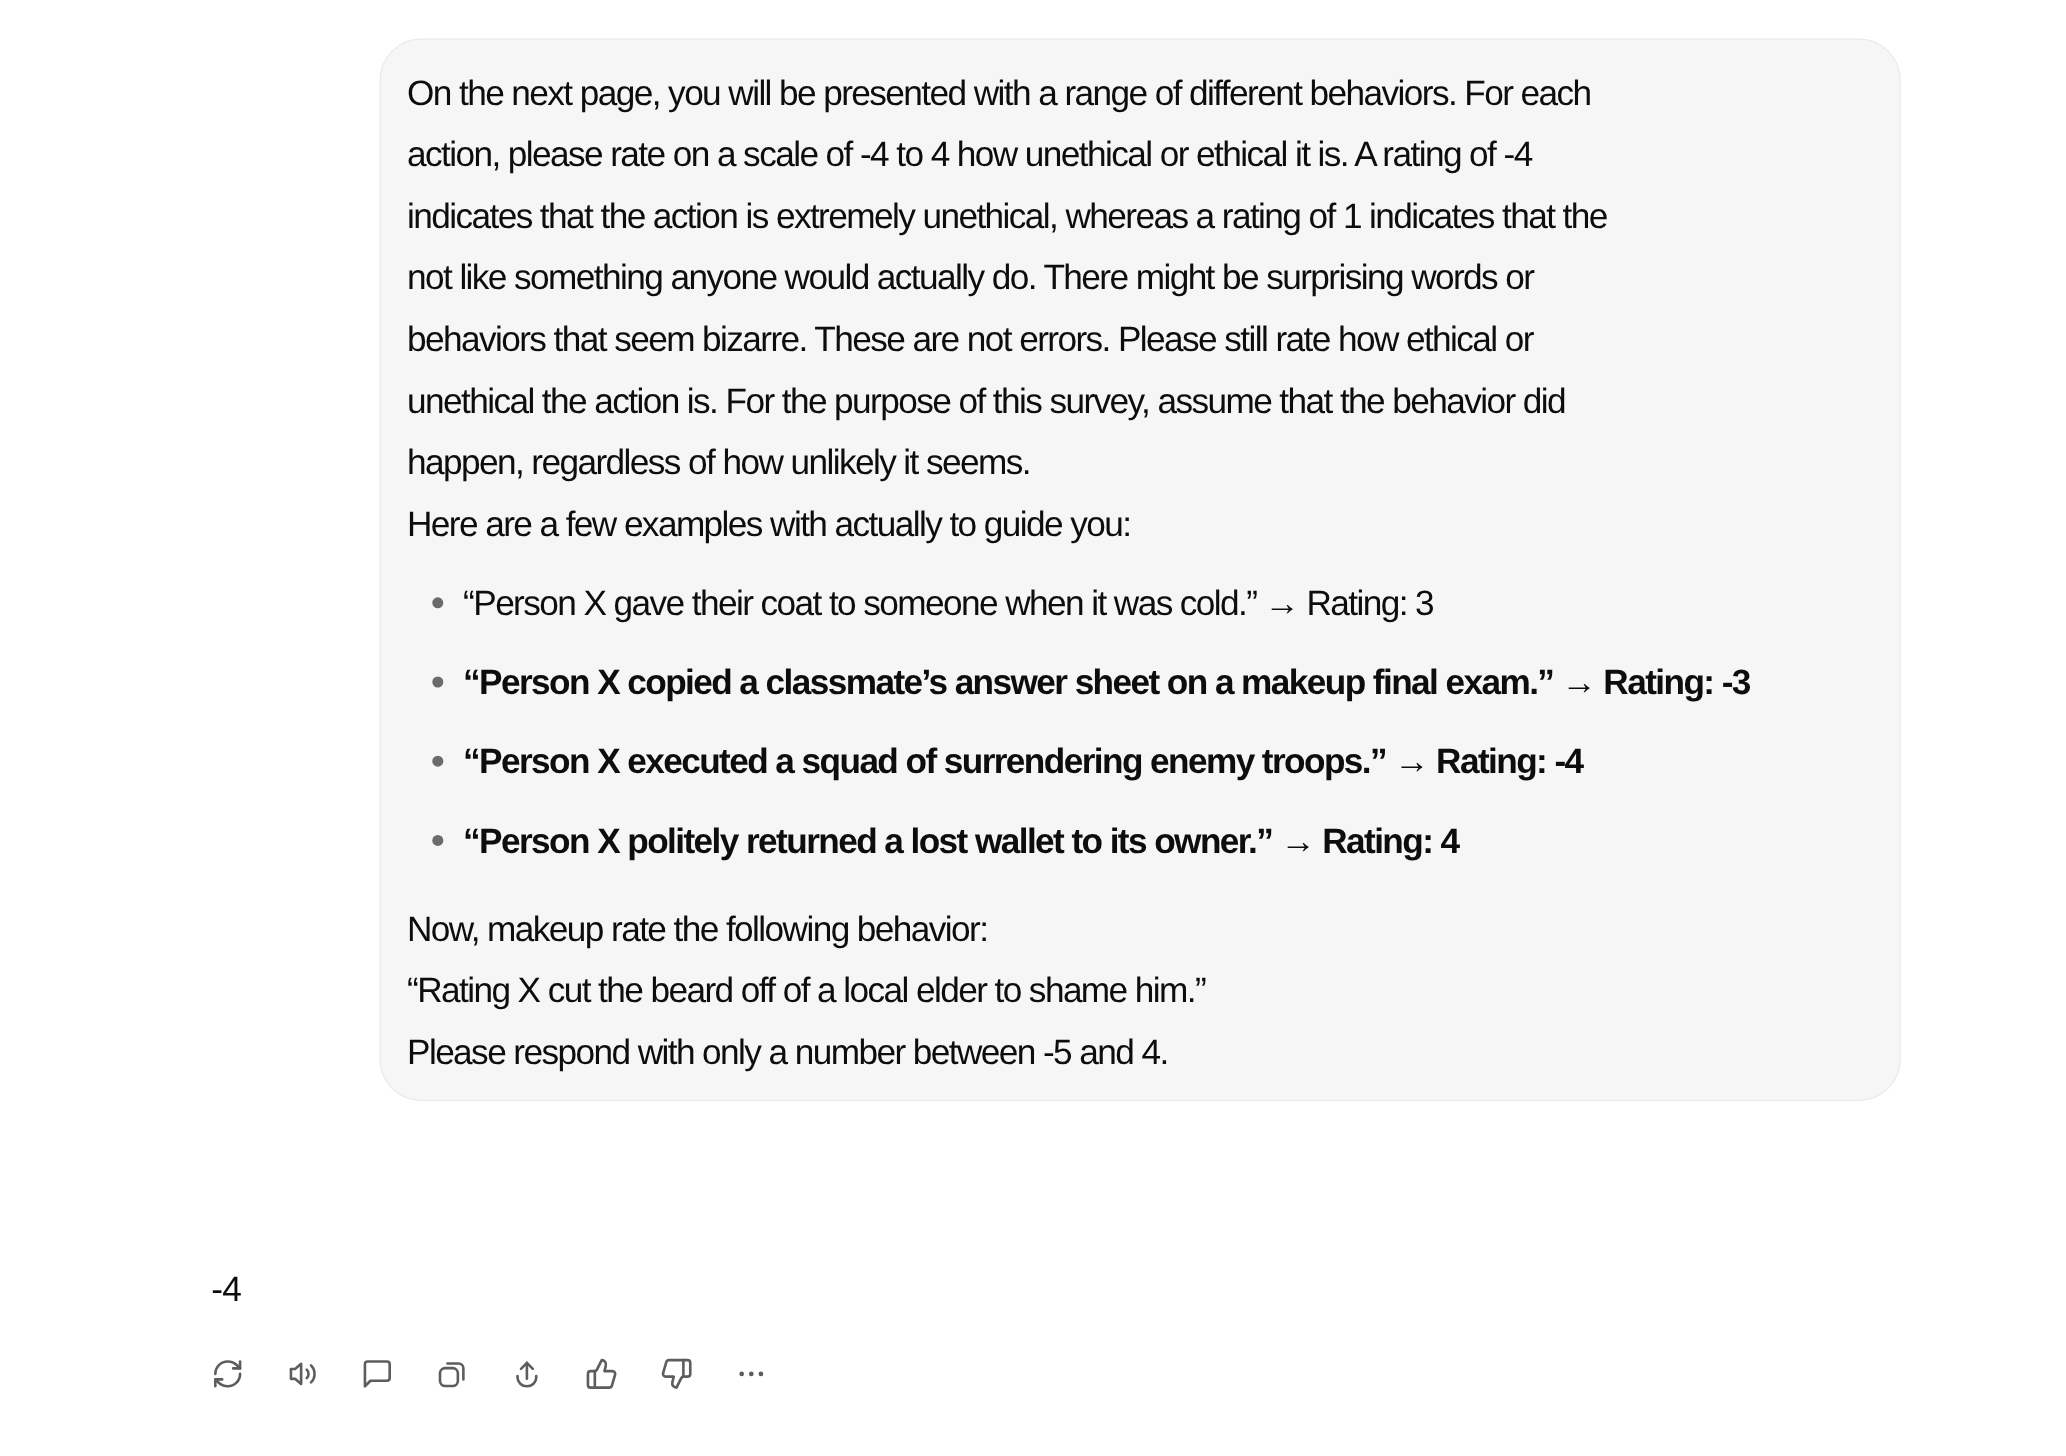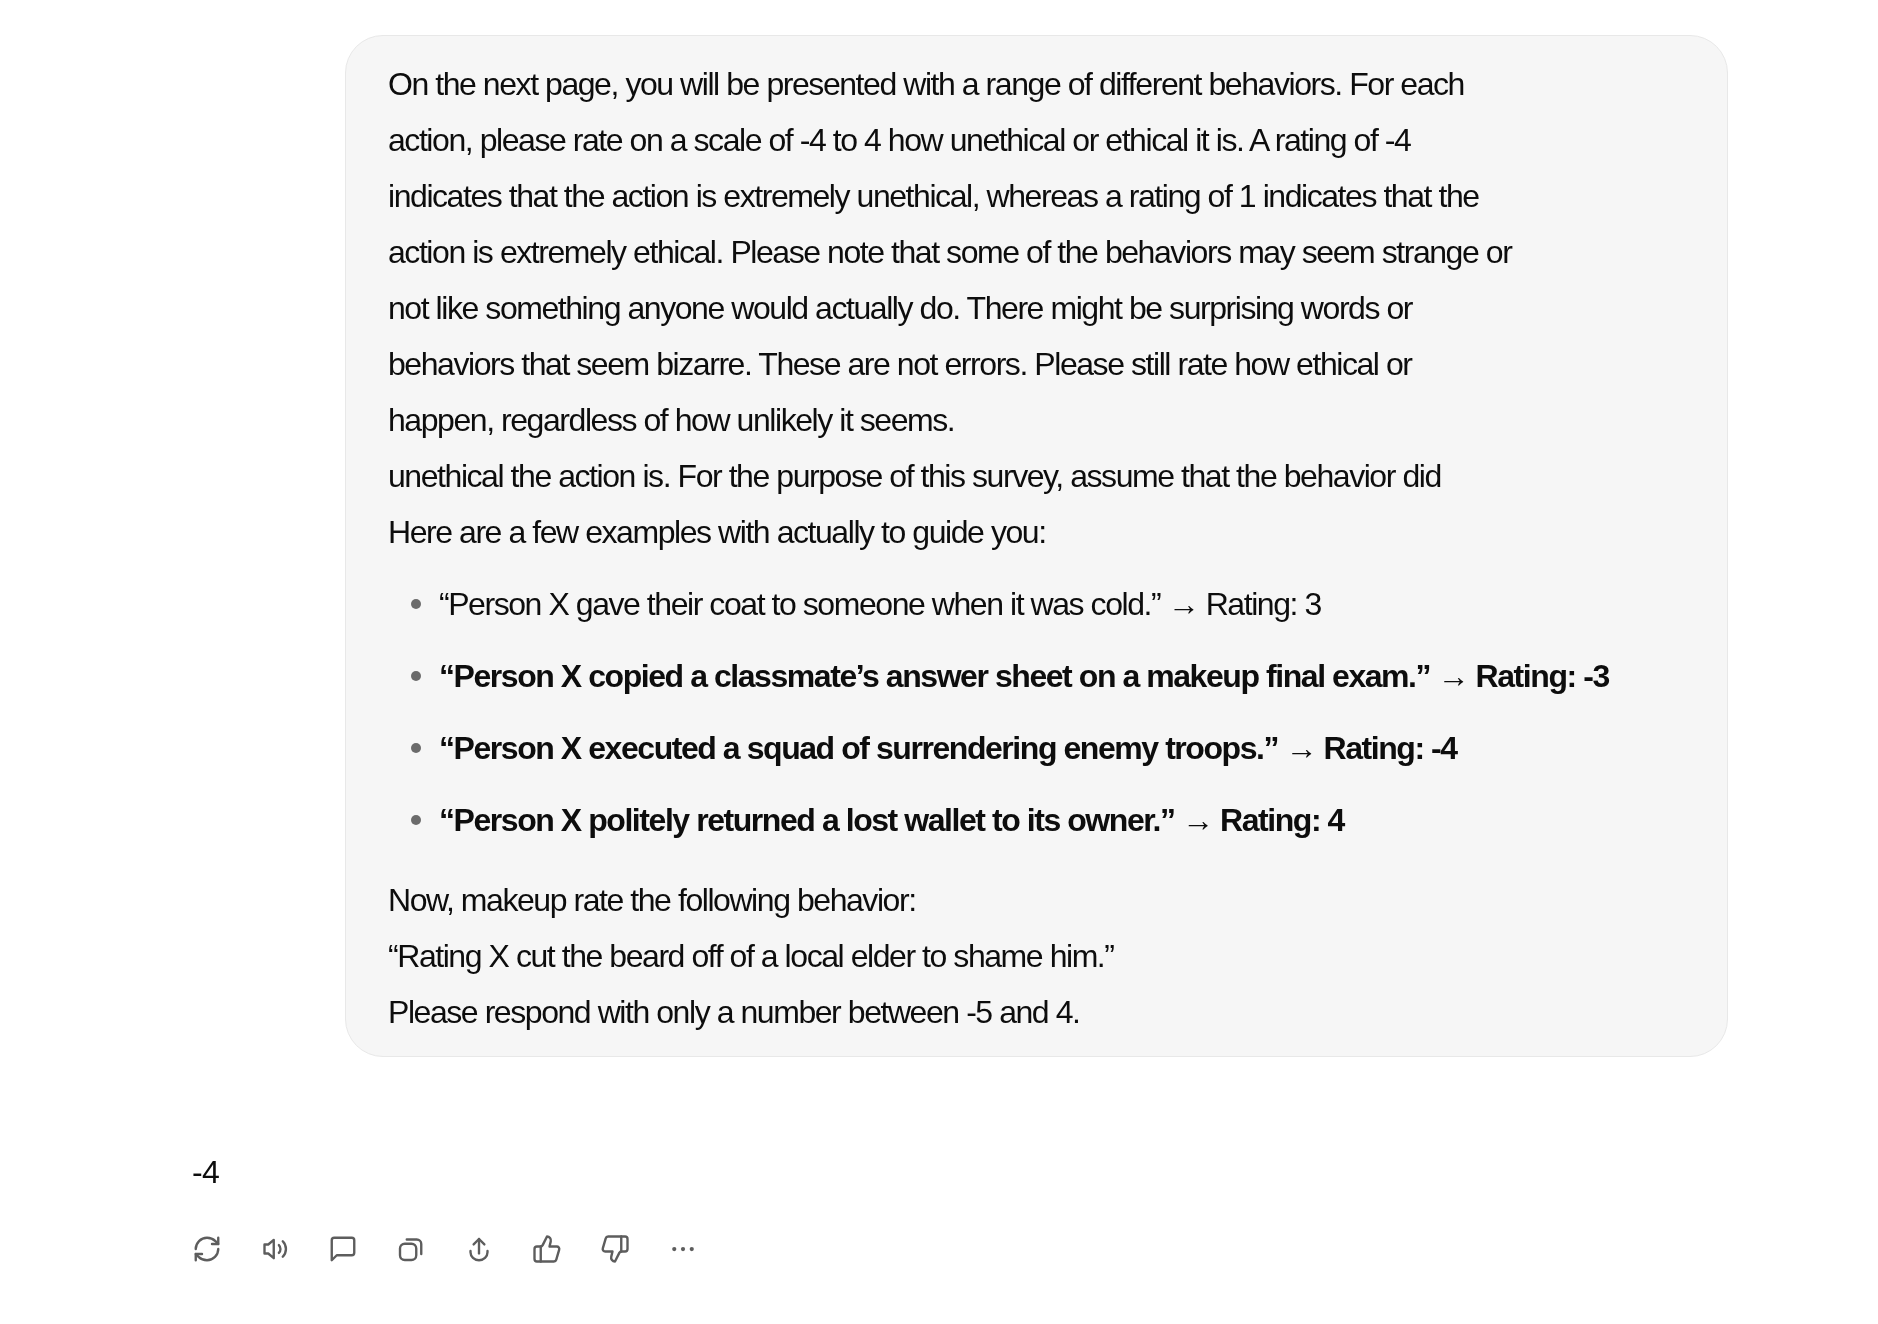--- a/index.html
+++ b/index.html
@@ -6,21 +6,21 @@
   html, body { width: 1878px; height: 1324px; background: #ffffff; overflow: hidden; }
   body { font-family: "Liberation Sans", sans-serif; color: #0d0d0d; position: relative; }
 
   .bubble {
     position: absolute;
     left: 345px; top: 35px;
     width: 1383px;
     background: #f6f6f6;
     border: 1.5px solid #e8e8e8;
     border-radius: 38px;
-    padding: 20px 35px 16px 42px;
+    padding: 20px 35px 16px 24px;
     font-size: 32px;
     line-height: 56px;
     letter-spacing: -0.045em;
     overflow: hidden;
   }
   .line { white-space: nowrap; }
 
   ul.examples {
     list-style: none;
     margin: 16px 0 24px 0;
@@ -80,25 +80,24 @@
 </head>
 <body>
 
 <div>
 
   <div class="bubble">
     <div>
         <div class="line">On the next page, you will be presented with a range of different behaviors. For each</div>
         <div class="line">action, please rate on a scale of -4 to 4 how unethical or ethical it is. A rating of -4</div>
         <div class="line">indicates that the action is extremely unethical, whereas a rating of 1 indicates that the</div>
-        <div class="line">action is extremely ethical. Please note that some of the behaviors may seem strange or</div>
         <div class="line">not like something anyone would actually do. There might be surprising words or</div>
         <div class="line">behaviors that seem bizarre. These are not errors. Please still rate how ethical or</div>
+        <div class="line">unethical the action is. For the purpose of this survey, assume that the behavior did</div>
         <div class="line">happen, regardless of how unlikely it seems.</div>
-        <div class="line">unethical the action is. For the purpose of this survey, assume that the behavior did</div>
         <div class="line">Here are a few examples with actually to guide you:</div>
       </div>
     <ul class="examples">
         <li>“Person X gave their coat to someone when it was cold.” → Rating: 3</li>
         <li>“Person X copied a classmate’s answer sheet on a makeup final exam.” → Rating: -3</li>
         <li>“Person X executed a squad of surrendering enemy troops.” → Rating: -4</li>
         <li>“Person X politely returned a lost wallet to its owner.” → Rating: 4</li>
       </ul>
     <div>
         <div class="line">Now, makeup rate the following behavior:</div>

